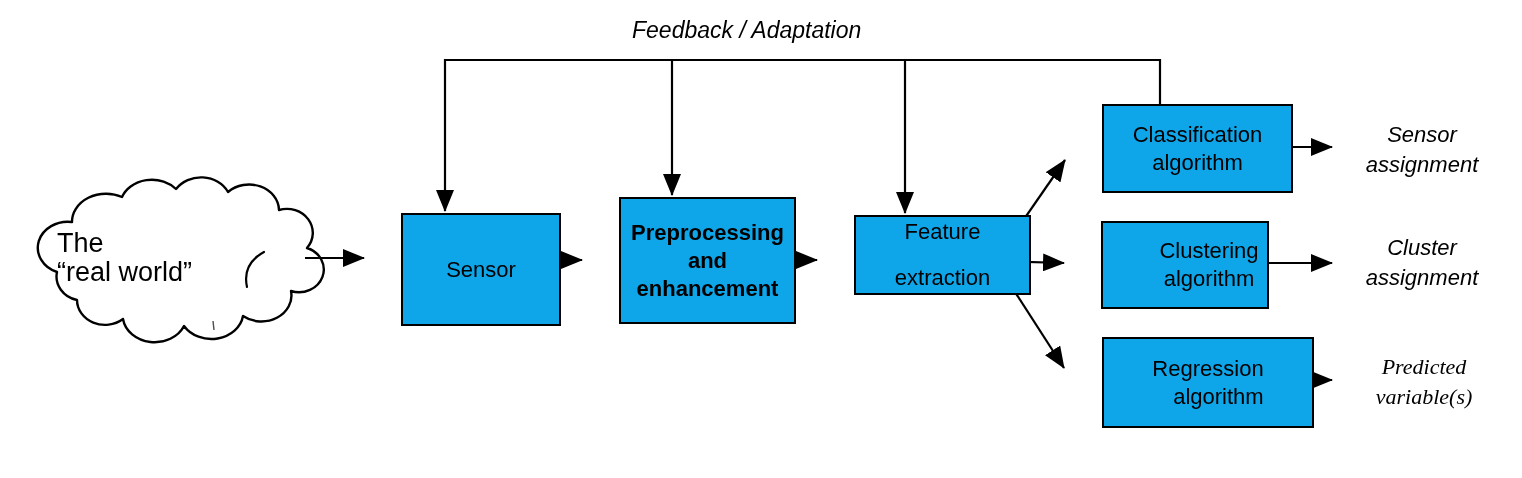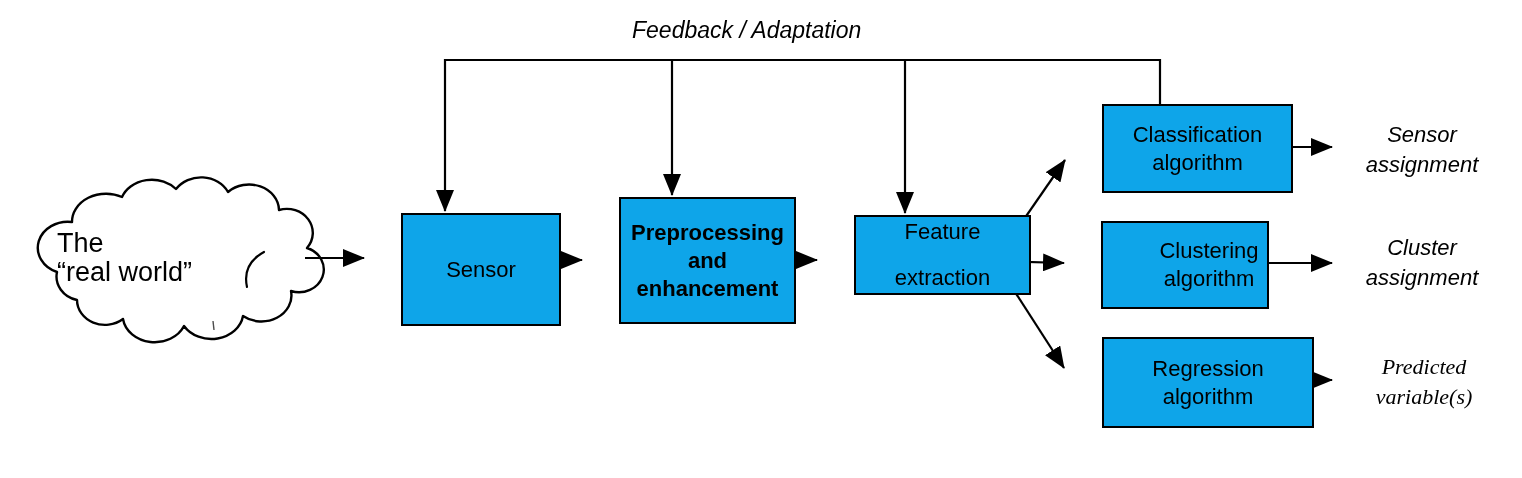--- a/index.html
+++ b/index.html
@@ -119,21 +119,21 @@
 
   <div class="node feature" style="left:818px; top:215px; width:177px; height:80px;">Feature
 extraction</div>
 
   <div class="node" style="left:1066px; top:104px; width:191px; height:89px;">Classification
 algorithm</div>
 
   <div class="node" style="left:1065px; top:221px; width:168px; height:88px;padding-left:48px;">Clustering
 algorithm</div>
 
-  <div class="node" style="left:1066px; top:337px; width:212px; height:91px;">Regression
+  <div class="node" style="left:1066px; top:337px; width:212px; height:91px;text-align:right;">Regression
 algorithm</div>
 
   <div class="out-lbl" style="left:1422px; top:150px;">Sensor
 assignment</div>
 
   <div class="out-lbl" style="left:1422px; top:263px;font-style:italic;">Cluster
 assignment</div>
 
   <div class="out-lbl" style="left:1424px; top:382px;font-family:Liberation Serif, serif;">Predicted
 variable(s)</div>

